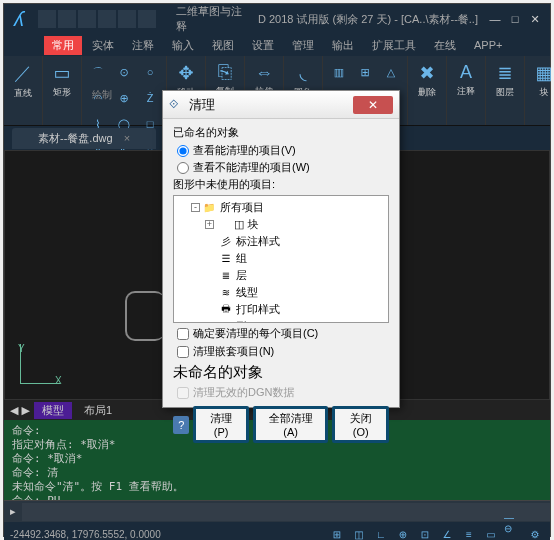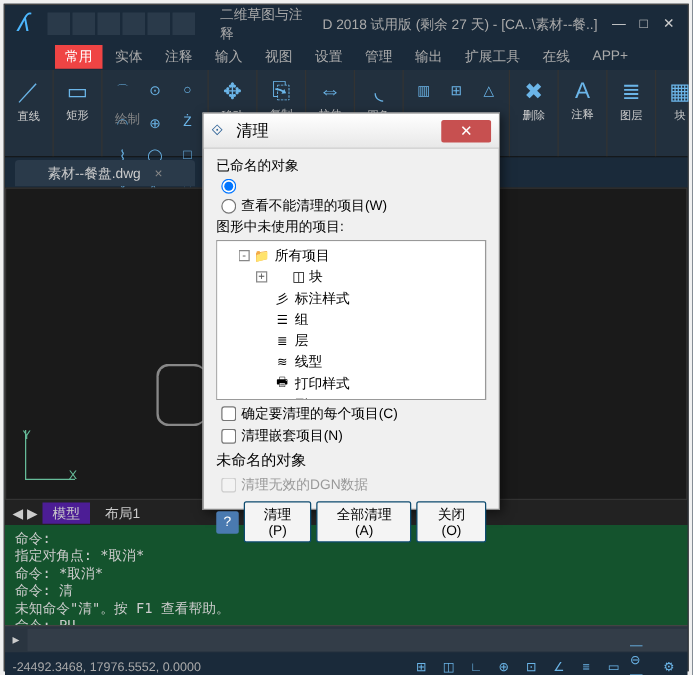--- a/index.html
+++ b/index.html
@@ -54,24 +54,24 @@
 .radio-row { display: flex; align-items: center; gap: 4px; margin: 2px 0 2px 4px; font-size: 11px; }
 .radio-row input { width: 12px; height: 12px; }
 .tree-box { border: 1px solid #999; background: #fff; height: 128px; margin-top: 3px; padding: 3px; overflow: auto; font-size: 11px; }
 .tree-item { display: flex; align-items: center; gap: 3px; padding: 1px 0; }
 .tree-item.indent1 { padding-left: 14px; }
 .tree-item.indent2 { padding-left: 28px; }
 .exp { width: 9px; height: 9px; border: 1px solid #888; text-align: center; line-height: 7px; font-size: 9px; color: #555; }
 .tic { width: 14px; height: 12px; display: inline-flex; align-items: center; justify-content: center; font-size: 10px; }
 .check-row { display: flex; align-items: center; gap: 4px; margin: 3px 0 3px 4px; font-size: 11px; }
 .check-row input { width: 12px; height: 12px; }
-.section-label { margin-top: 4px; font-size: 12px; }
+.section-label { margin-top: 4px; font-size: 15px; }
 .dialog-buttons { display: flex; gap: 4px; justify-content: flex-start; margin-top: 6px; align-items: center; }
 .dialog-buttons .help-ic { width: 18px; height: 18px; background: #4a7ab0; color: #fff; border-radius: 2px; text-align: center; line-height: 18px; margin-right: auto; }
-.dbtn { padding: 2px 8px; background: #f4f4f4; border: 1px solid #0c4a6e; border-radius: 2px; font-size: 11px; cursor: pointer; }
+.dbtn { padding: 2px 8px; background: #f4f4f4; border: 3px solid #0c4a6e; border-radius: 2px; font-size: 11px; cursor: pointer; }
 .draw-label { position: absolute; top: 84px; left: 88px; color: #888; font-size: 10px; }
 </style>
 </head>
 <body>
 
 <div class="app-window">
   <div class="titlebar">
     <div class="logo">ʎ</div>
     <div class="qat">
       <div class="qat-item"></div>
@@ -253,20 +253,21 @@
 <div class="dialog">
   <div class="dialog-title">
     <span class="ic">⟐</span>
     <span class="txt">清理</span>
     <span class="close-btn">✕</span>
   </div>
   <div class="dialog-body">
     <div class="group-label">已命名的对象</div>
     <label class="radio-row">
       <input type="radio" checked="" style="">
+      <span>查看能清理的项目(V)</span>
     </label>
     <label class="radio-row">
       <input type="radio" style="">
       <span>查看不能清理的项目(W)</span>
     </label>
     <div class="group-label">图形中未使用的项目:</div>
     <div class="tree-box" id="tree">
         <div class="tree-item indent1">
           <span class="exp">-</span>
           <span class="tic">📁</span>

